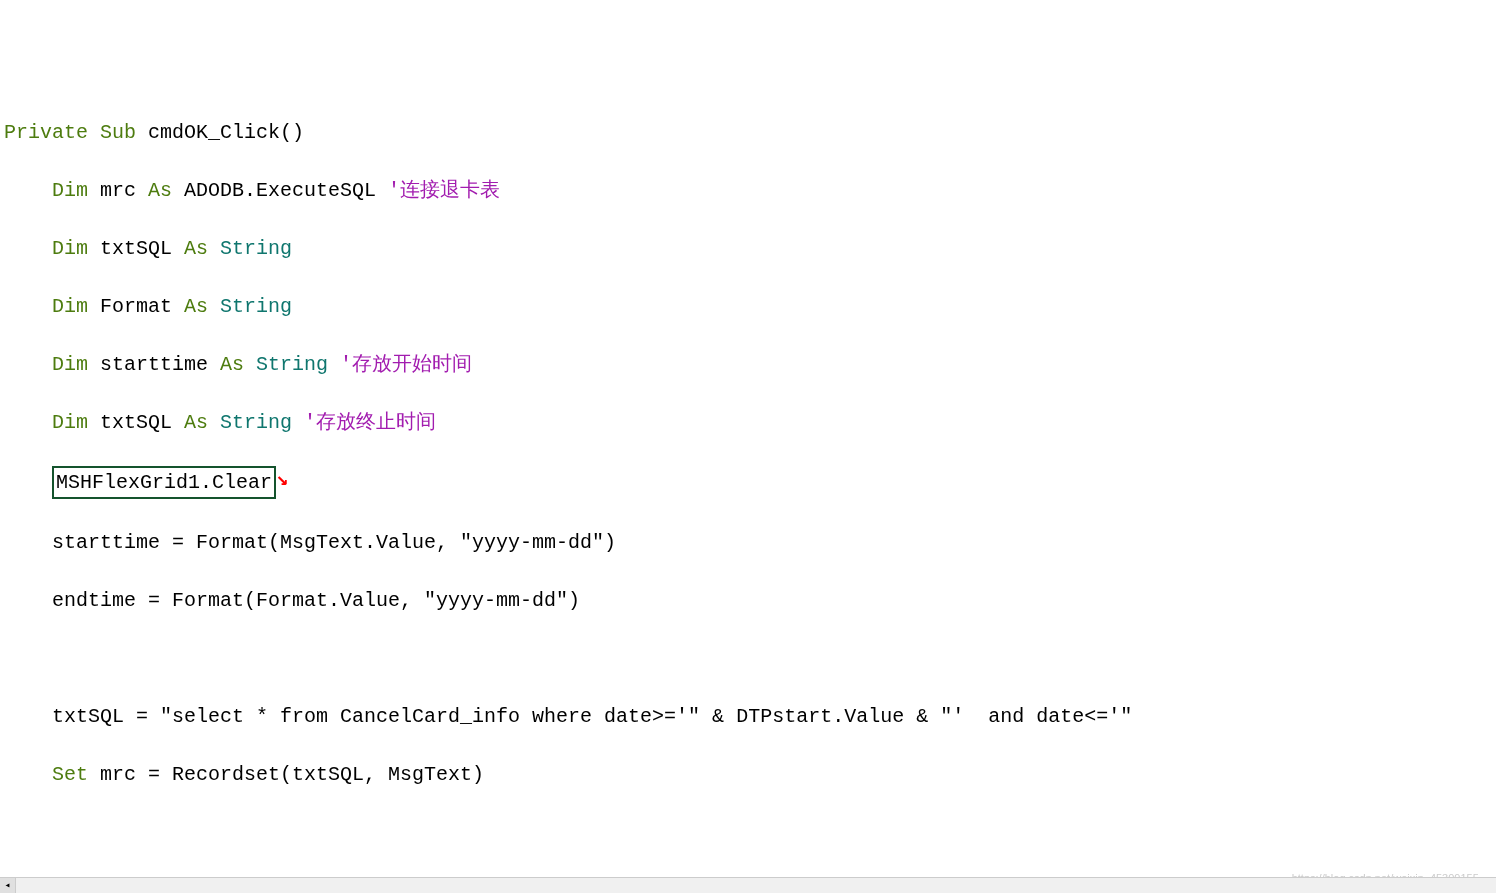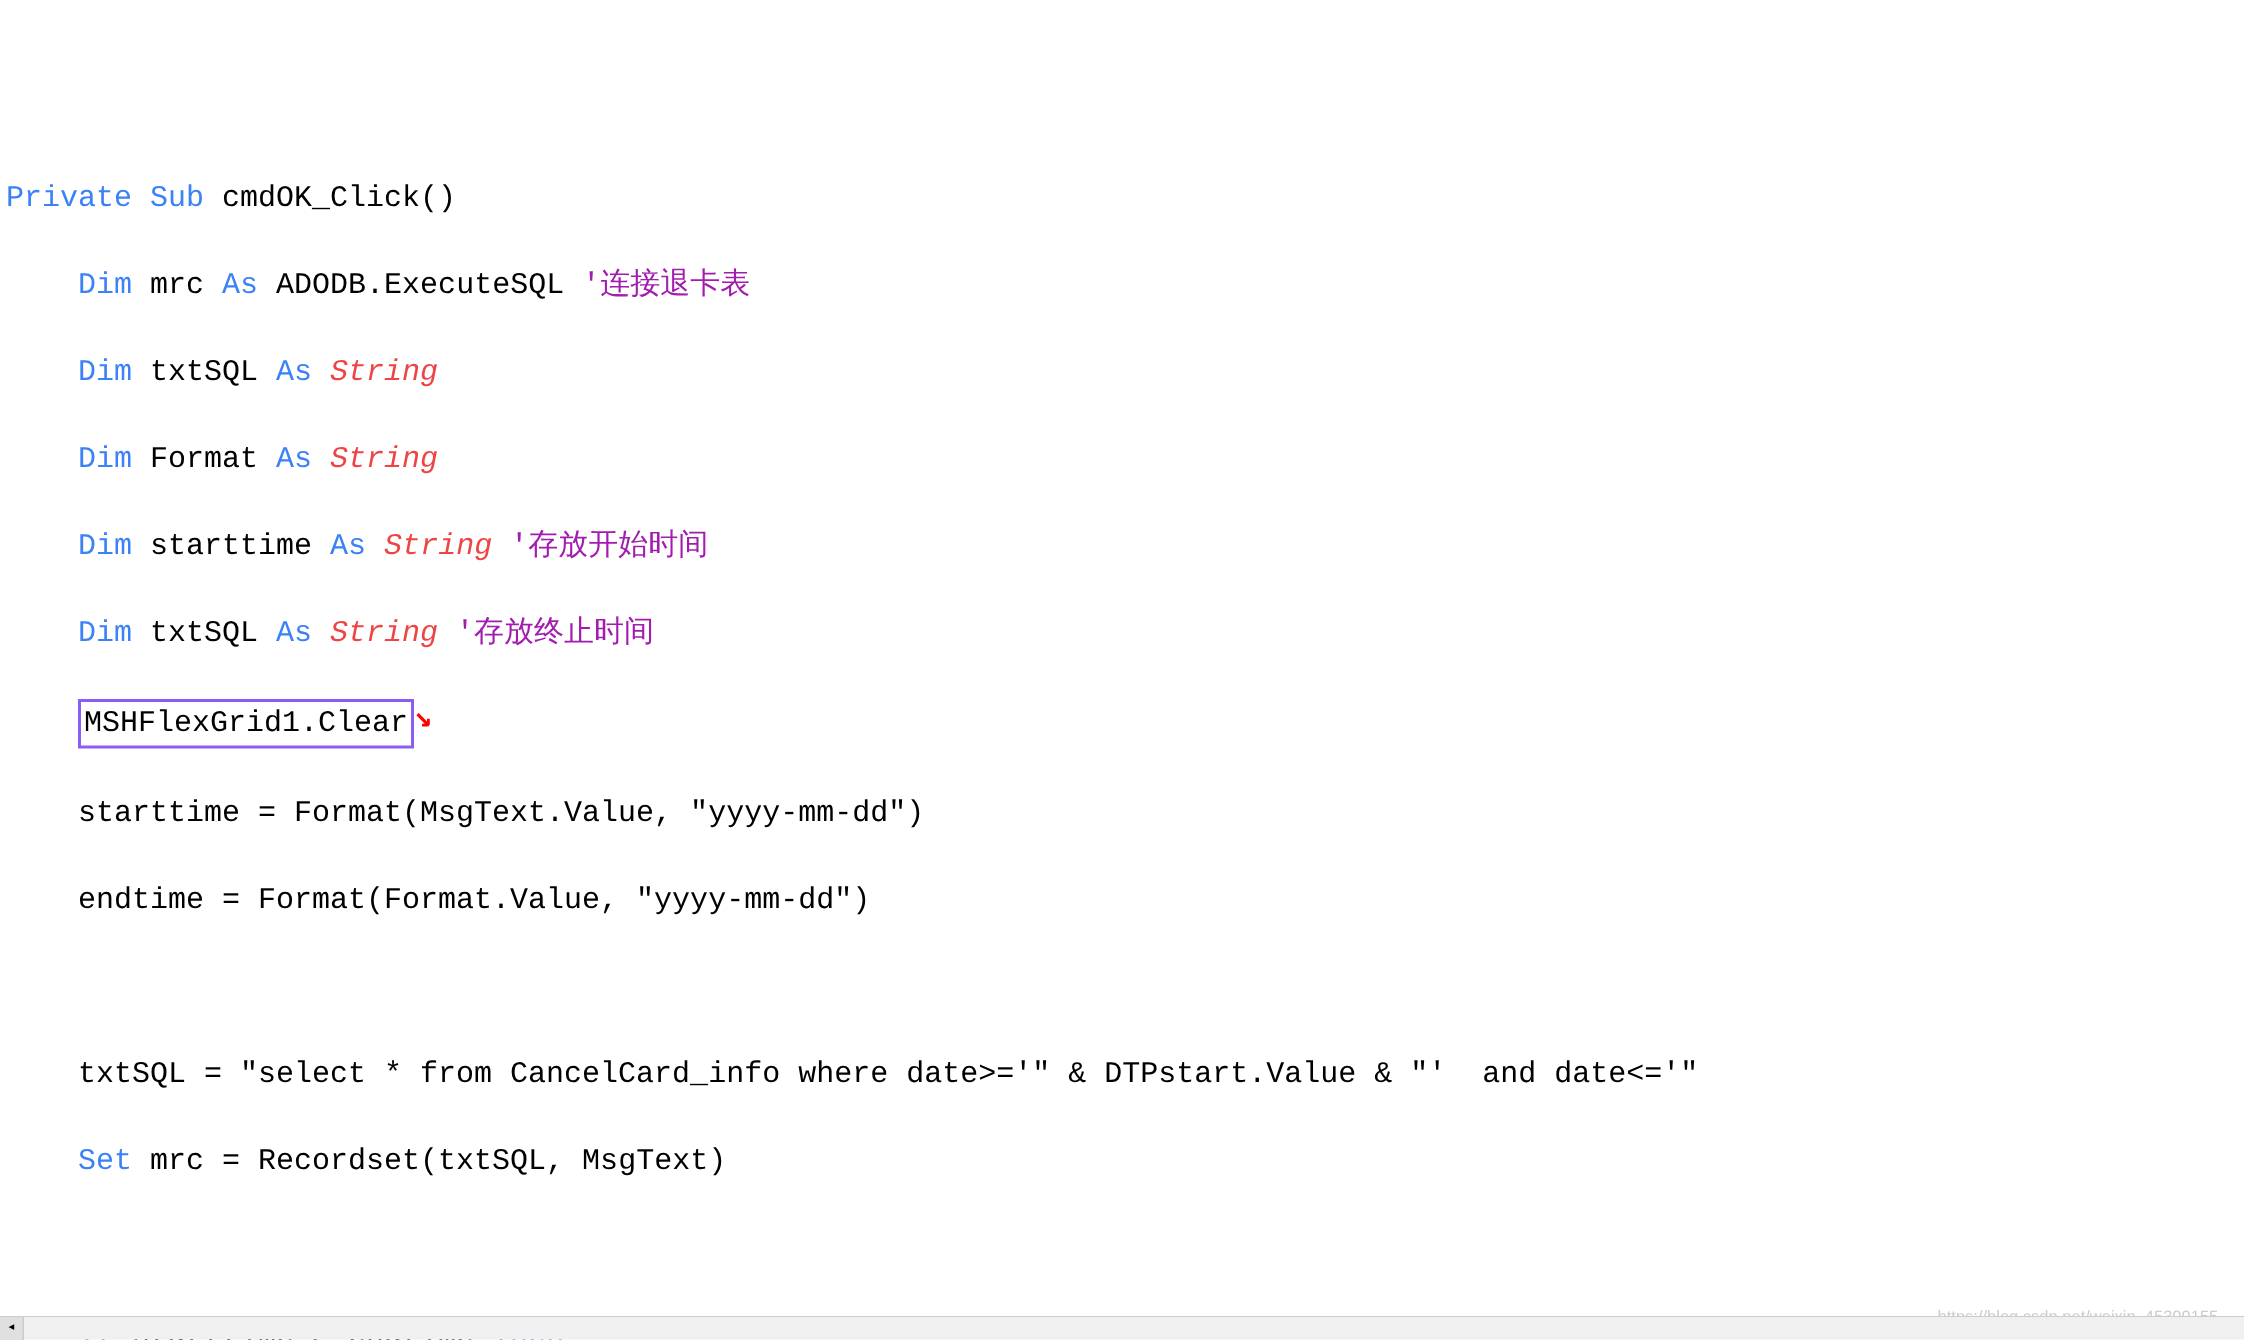--- a/index.html
+++ b/index.html
@@ -5,25 +5,25 @@
 * { margin: 0; padding: 0; box-sizing: border-box; }
 body {
   font-family: "Courier New", monospace;
   font-size: 20px;
   line-height: 1.45;
   background: #ffffff;
   color: #000000;
   padding: 2px 4px;
   white-space: pre;
 }
-.kw { color: #3b82f6; }
-.type { color: #ef4444; font-style: italic; }
+.kw { color: #4d7c0f; }
+.type { color: #0f766e; }
 .comment { color: #a21caf; }
 .redbox {
-  border: 2px solid #8b5cf6;
+  border: 2px solid #14532d;
   display: inline-block;
   padding: 0 2px;
   margin: 0;
 }
 .arrow {
   display: inline-block;
   color: #ff0000;
   font-weight: bold;
   transform: translateY(-3px);
 }

